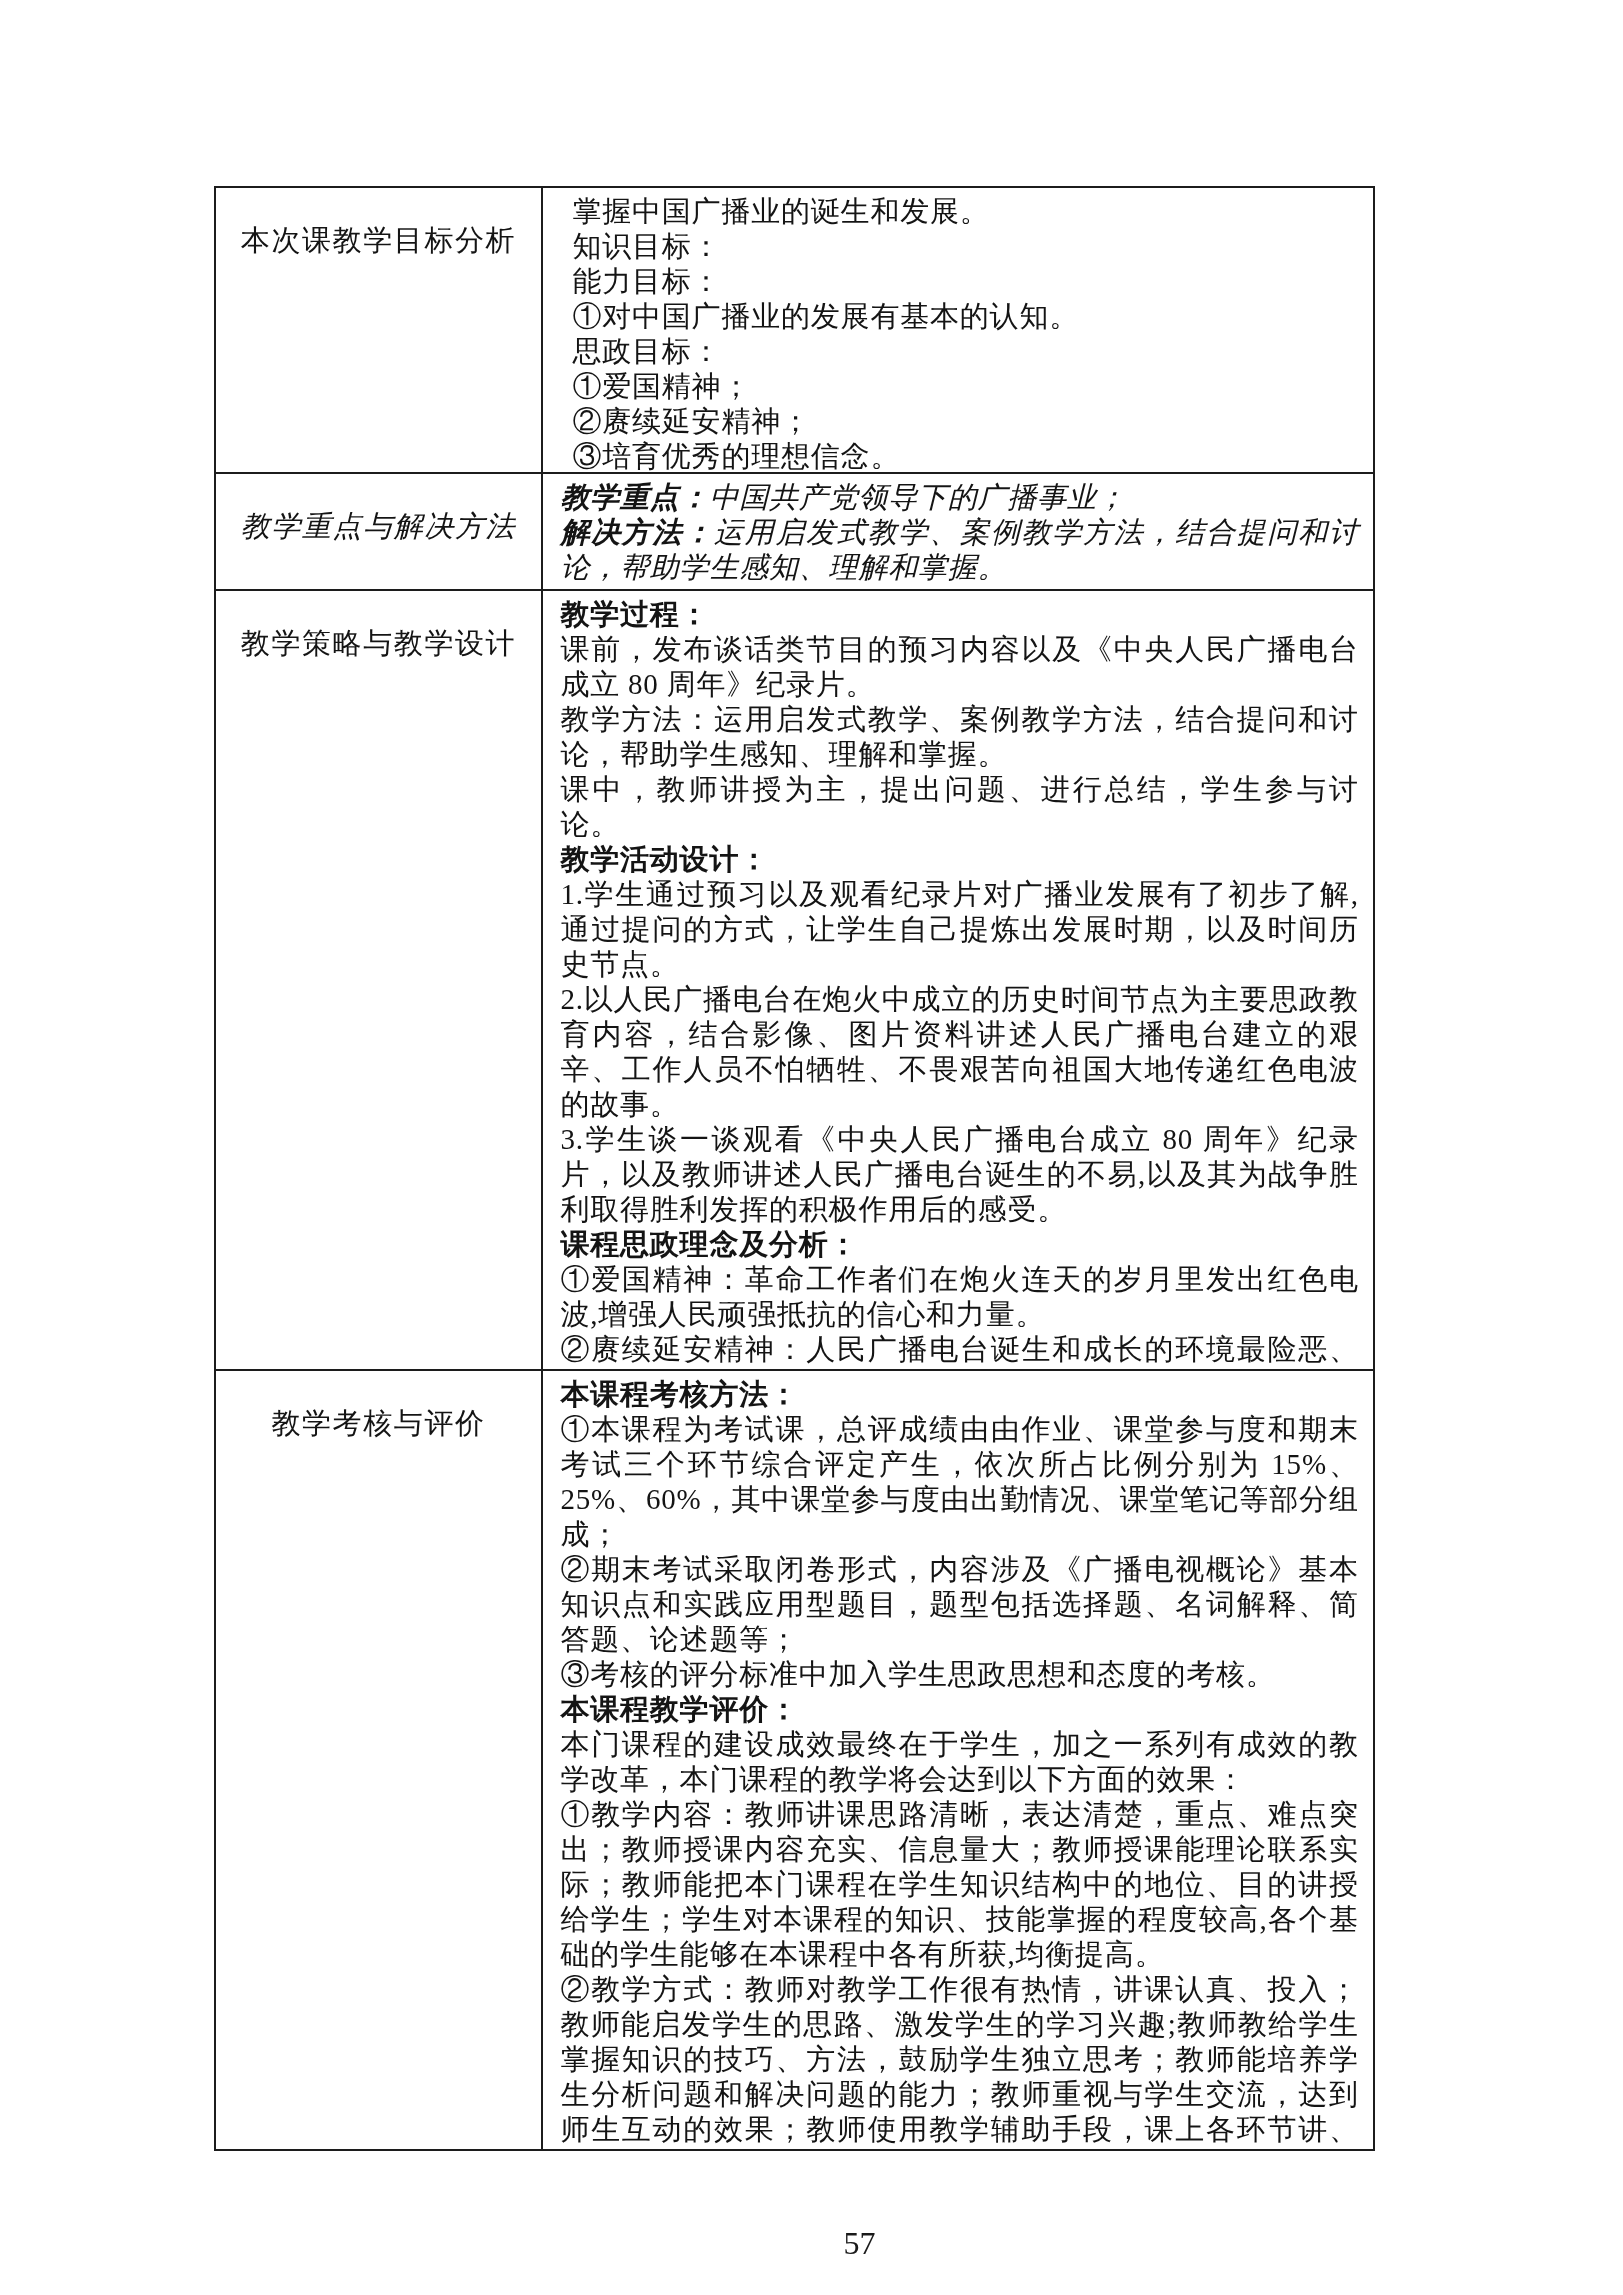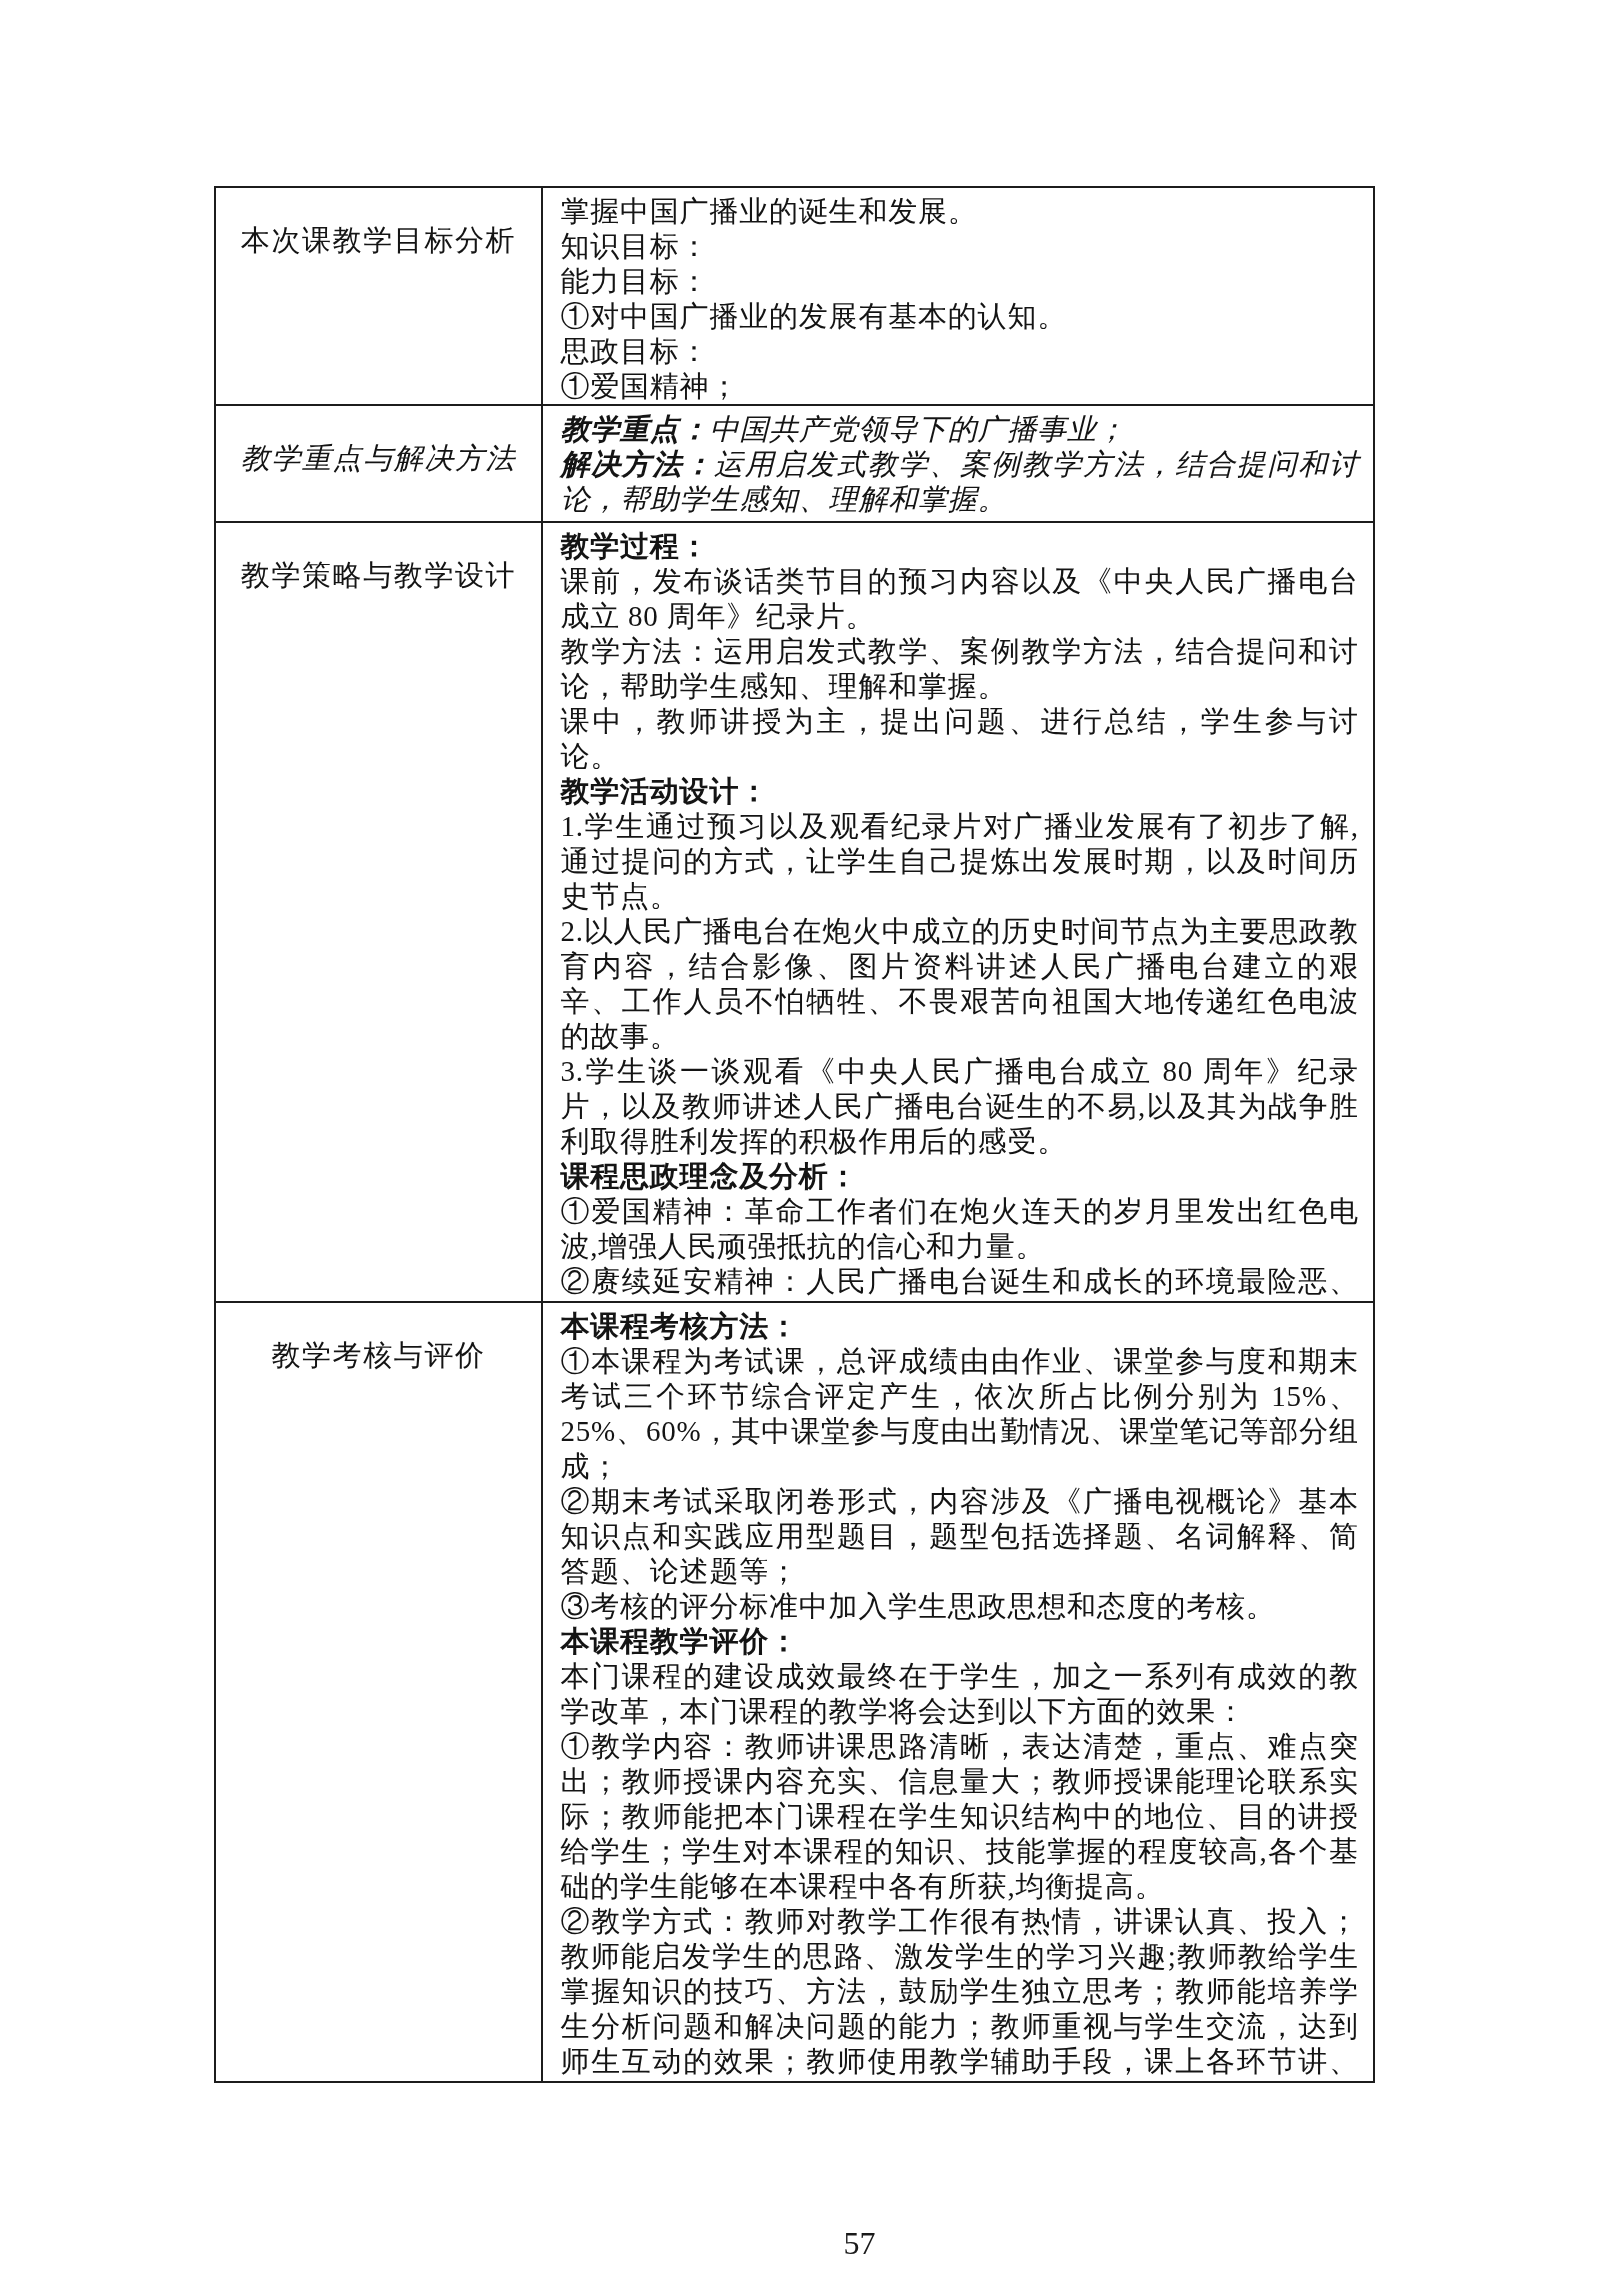--- a/index.html
+++ b/index.html
@@ -72,21 +72,21 @@
     font-size: 32px;
     line-height: 35px;
     color: #1a1a1a;
     padding-left: 48px;
   }
 </style>
 </head>
 <body>
 
 <div class="doc-table" id="lesson-table">
-    <div class="doc-row" style="height: 216px;">
+    <div class="doc-row" style="height: 284px; gap: 12px;">
       <div class="header-cell">本次课教学目标分析</div>
       <div class="content-cell">
         <p><span class="normal">掌握中国广播业的诞生和发展。</span></p>
         <p><span class="normal">知识目标：</span></p>
         <p><span class="normal">能力目标：</span></p>
         <p><span class="normal">①对中国广播业的发展有基本的认知。</span></p>
         <p><span class="normal">思政目标：</span></p>
         <p><span class="normal">①爱国精神；</span></p>
         <p><span class="normal">②赓续延安精神；</span></p>
         <p><span class="normal">③培育优秀的理想信念。</span></p>

